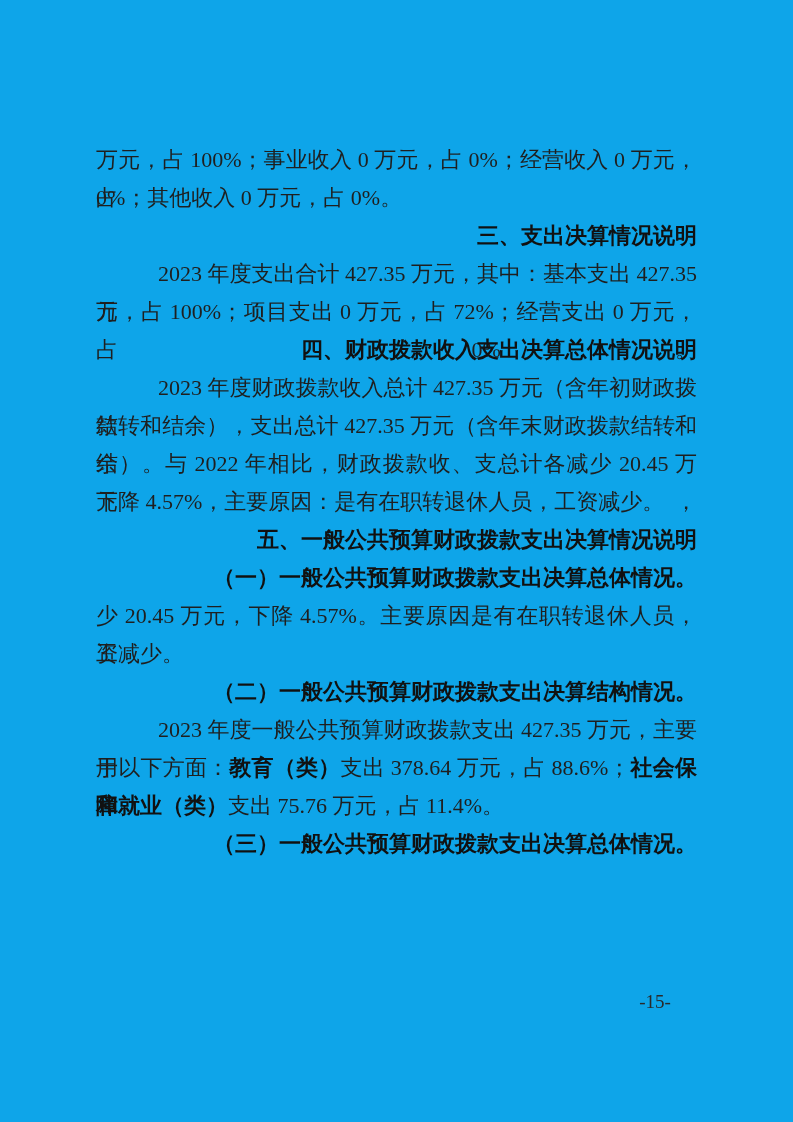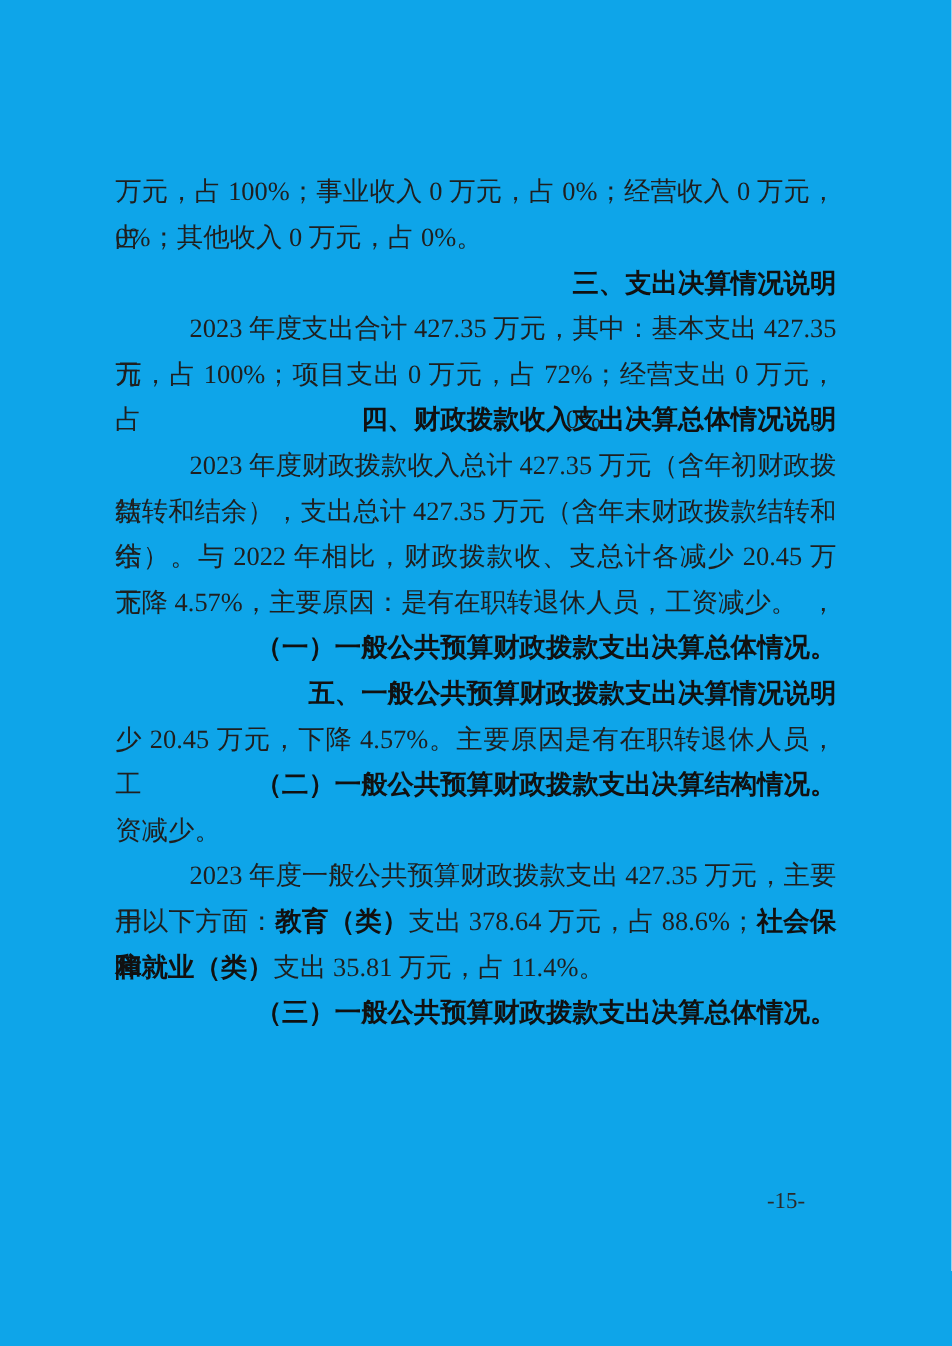--- a/index.html
+++ b/index.html
@@ -72,30 +72,30 @@
     <div class="line fill"><span>万元，占 100%；事业收入 0 万元，占 0%；经营收入 0 万元，占</span></div>
     <div class="line"><span>0%；其他收入 0 万元，占 0%。</span></div>
     <div class="line hei indent"><span>三、支出决算情况说明</span></div>
     <div class="line indent fill"><span>2023 年度支出合计 427.35 万元，其中：基本支出 427.35 万</span></div>
     <div class="line fill"><span>元，占 100%；项目支出 0 万元，占 72%；经营支出 0 万元，占 0%。</span></div>
     <div class="line hei indent"><span>四、财政拨款收入支出决算总体情况说明</span></div>
     <div class="line indent fill"><span>2023 年度财政拨款收入总计 427.35 万元（含年初财政拨款</span></div>
     <div class="line fill"><span>结转和结余），支出总计 427.35 万元（含年末财政拨款结转和结</span></div>
     <div class="line fill"><span>余）。与 2022 年相比，财政拨款收、支总计各减少 20.45 万元，</span></div>
     <div class="line"><span>下降 4.57%，主要原因：是有在职转退休人员，工资减少。</span></div>
+    <div class="line hei indent"><span>五、一般公共预算财政拨款支出决算情况说明</span></div>
     <div class="line kai indent"><span>（一）一般公共预算财政拨款支出决算总体情况。</span></div>
-    <div class="line hei indent"><span>五、一般公共预算财政拨款支出决算情况说明</span></div>
     <div class="line fill"><span>少 20.45 万元，下降 4.57%。主要原因是有在职转退休人员，工</span></div>
+    <div class="line"><span>资减少。</span></div>
     <div class="line kai indent"><span>（二）一般公共预算财政拨款支出决算结构情况。</span></div>
-    <div class="line"><span>资减少。</span></div>
     <div class="line indent fill"><span>2023 年度一般公共预算财政拨款支出 427.35 万元，主要用</span></div>
     <div class="line fill">
       <span>于以下方面：</span><span class="b">教育（类）</span><span>支出 378.64 万元，占 88.6%；</span><span class="b">社会保障</span>
     </div>
     <div class="line">
-      <span class="b">和就业（类）</span><span>支出 35.81 万元，占 11.4%。</span>
+      <span class="b">和就业（类）</span><span>支出 75.76 万元，占 11.4%。</span>
     </div>
     <div class="line kai indent"><span>（三）一般公共预算财政拨款支出决算总体情况。</span></div>
 
   </div>
 
   <div class="page-number">-15-</div>
 </div>
 
 </body></html>

